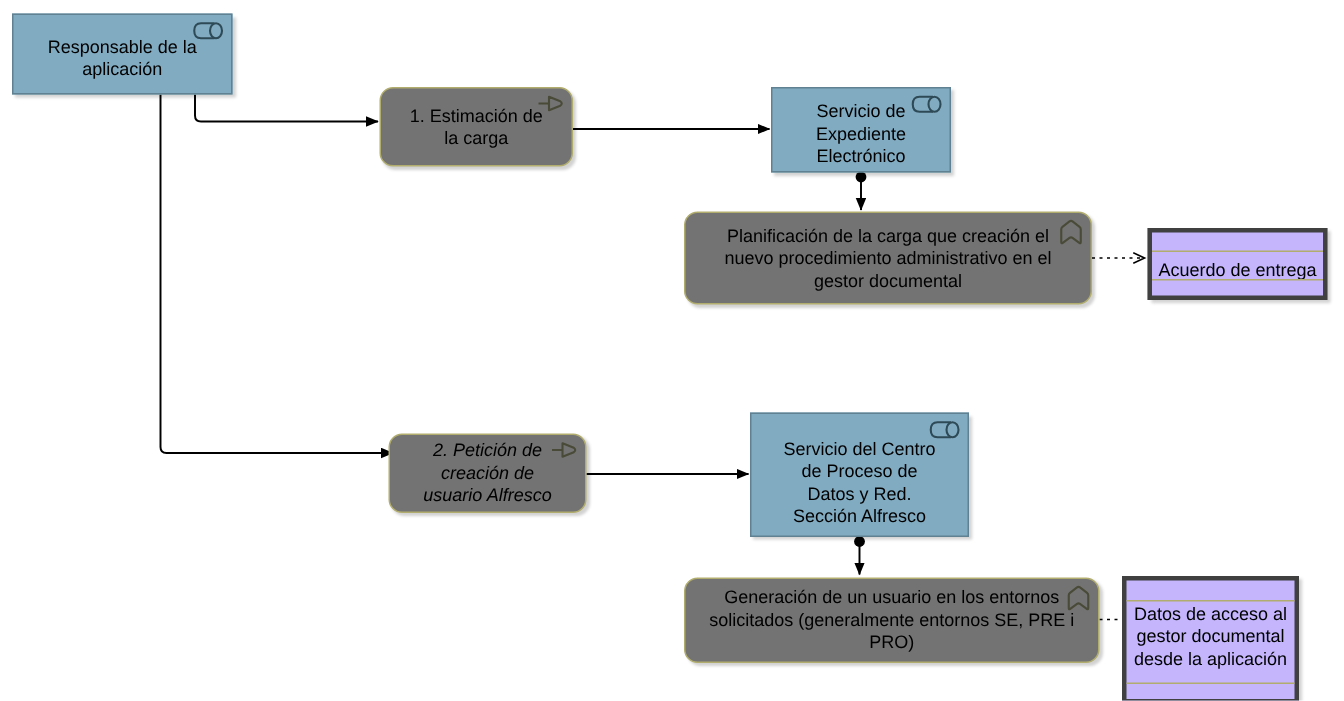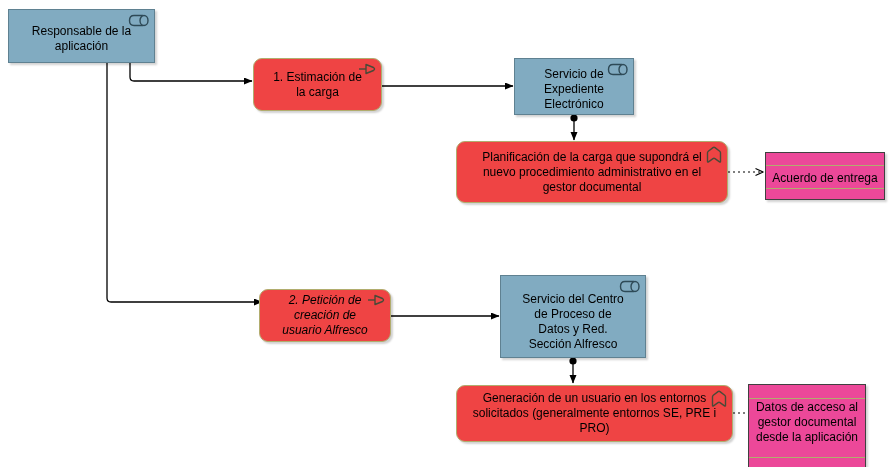--- a/index.html
+++ b/index.html
@@ -9,25 +9,25 @@
     font-size:12px;line-height:15px;color:#000;
   }
   .node{position:absolute;box-sizing:border-box;display:flex;align-items:center;justify-content:center;text-align:center;}
   .node .label{white-space:pre-line;padding:0 4px;}
   .role{
     background:#81abc1;border:1px solid #5f8191;
     box-shadow:2px 2px 2px rgba(0,0,0,0.18);
     align-items:center;padding-top:6px;
   }
   .proc,.func{
-    background:#ef4444;border:1px solid #b1ad6e;border-radius:9px;
+    background:#737373;border:1px solid #b1ad6e;border-radius:9px;
     box-shadow:2px 2px 2px rgba(0,0,0,0.18);
   }
   .obj{
-    background:#ec4899;border:1px solid #404040;
+    background:#c4b5fd;border:3px solid #404040;
     box-shadow:2px 2px 2px rgba(0,0,0,0.18);
     display:block;padding:0;
   }
   .obj .strip-top{height:12px;border-bottom:1px solid #b1ad6e;}
   .obj .strip-bottom{height:10px;border-top:1px solid #b1ad6e;position:absolute;bottom:0;left:0;right:0;}
   .obj .obj-mid{display:flex;align-items:center;justify-content:center;text-align:center;}
   .icon{position:absolute;top:4px;right:4px;}
   .connector-layer{position:absolute;left:0;top:0;pointer-events:none;}
 </style>
 </head>
@@ -82,21 +82,21 @@
     <span class="label">Servicio de
 Expediente
 Electrónico</span>
     <svg class="icon" width="22" height="13" viewBox="0 0 22 13">
       <path d="M15 1.5 H6 Q1.5 1.5 1.5 6.5 Q1.5 11.5 6 11.5 H15" fill="none" stroke="#2e4a57" stroke-width="1.4"></path>
       <ellipse cx="16" cy="6.5" rx="4" ry="5" fill="#81abc1" stroke="#2e4a57" stroke-width="1.4"></ellipse>
     </svg>
   </div>
 
   <div class="node func" style="left:456px;top:141px;width:272px;height:62px;">
-    <span class="label">Planificación de la carga que supondrá el
+    <span class="label">Planificación de la carga que creación el
 nuevo procedimiento administrativo en el
 gestor documental</span>
     <svg class="icon" width="18" height="18" viewBox="0 0 18 18">
       <path d="M2.5 15.5 V6.8 Q2.5 5.8 3.3 5.2 L8 1.6 Q9 0.9 10 1.6 L14.7 5.2 Q15.5 5.8 15.5 6.8 V15.5 Q15.5 16.6 14.5 15.9 L10 12.6 Q9 11.9 8 12.6 L3.5 15.9 Q2.5 16.6 2.5 15.5 Z" fill="none" stroke="#4a4a38" stroke-width="1.4" stroke-linejoin="round"></path>
     </svg>
   </div>
 
   <div class="node obj" style="left:765px;top:152px;width:120px;height:48px;">
     <div class="strip-top"></div>
     <div class="obj-mid" style="height:24px;">

